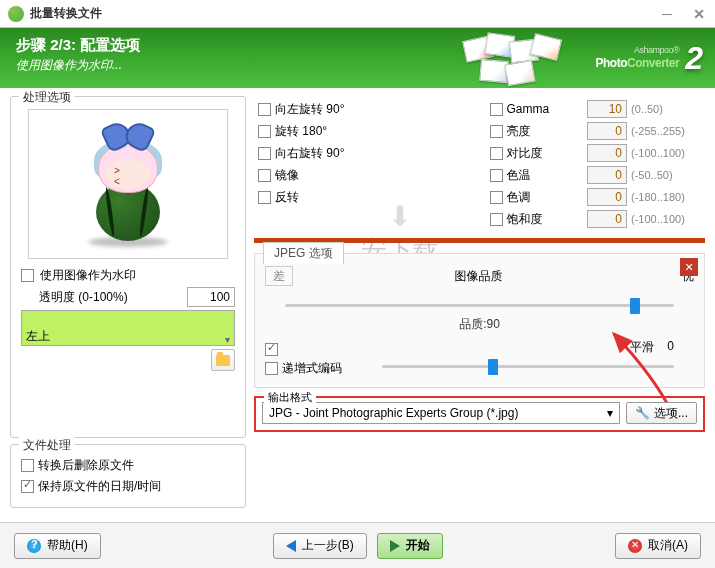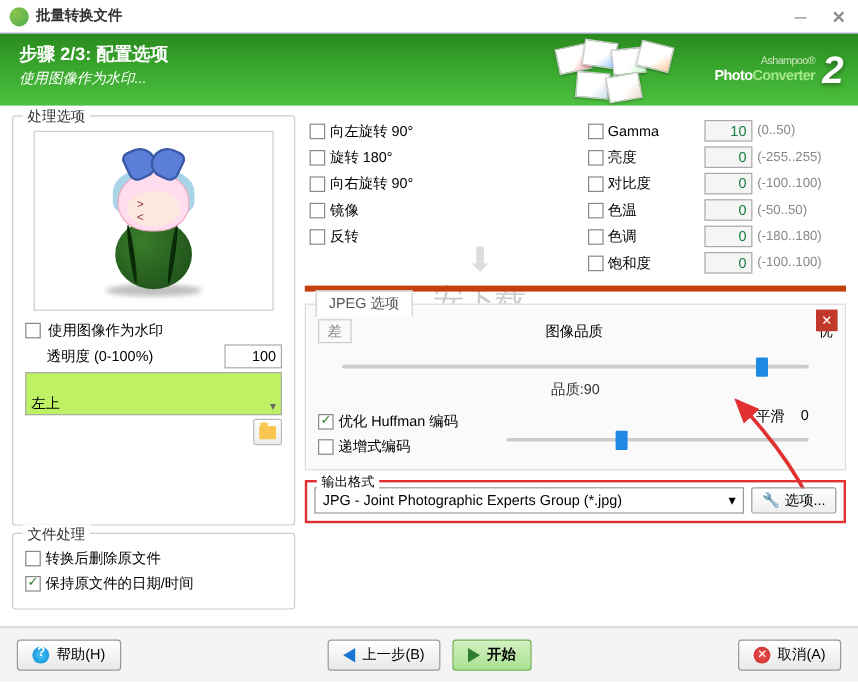--- a/index.html
+++ b/index.html
@@ -61,21 +61,21 @@
 .num-input { width: 48px; height: 20px; border: 1px solid #aaa; text-align: right; padding: 0 4px; background: #fff; }
 .dropdown { height: 36px; border: 1px solid #aaa; background: #bef264; display: flex; align-items: flex-end; padding: 0 4px; justify-content: space-between; }
 .dropdown .chev { color: #666; font-size: 10px; }
 .icon-btn { width: 24px; height: 22px; border: 1px solid #bbb; background: linear-gradient(#fefefe,#eee); border-radius: 2px; display: flex; align-items: center; justify-content: center; }
 
 
 .opts-grid { display: grid; grid-template-columns: 1fr 1fr; gap: 0 20px; padding: 2px 4px 8px 4px; border-bottom: 5px solid #c2410c; }
 .opt-row { display: flex; align-items: center; gap: 4px; height: 22px; }
 .opt-row .cb { width: 13px; height: 13px; border: 1px solid #888; background: #fff; flex-shrink: 0; }
 .opt-row .lbl { flex: 1; }
-.opt-row .ni { width: 40px; height: 18px; border: 1px solid #aaa; text-align: right; padding: 0 4px; background: #f5f5f5; color: #15803d; }
+.opt-row .ni { width: 40px; height: 18px; border: 1px solid #aaa; text-align: right; padding: 0 4px; background: #f5f5f5; color: #a16207; }
 .opt-row .range { color: #888; font-size: 11px; width: 70px; }
 
 
 .jpeg-panel { margin-top: 10px; position: relative; border: 1px solid #ddd; background: #fafafa; padding: 8px 10px 10px 10px; }
 .jpeg-tab { position: absolute; top: -12px; left: 8px; background: #fff; border: 1px solid #ccc; border-bottom: none; padding: 2px 10px; color: #555; }
 .jpeg-close { position: absolute; top: 4px; right: 6px; width: 18px; height: 18px; background: #c0392b; color: #fff; display: flex; align-items: center; justify-content: center; font-size: 11px; cursor: pointer; }
 .quality-row { display: flex; align-items: center; gap: 10px; margin: 4px 0 10px 0; }
 .q-label-left { width: 28px; height: 20px; border: 1px solid #ccc; display: flex; align-items: center; justify-content: center; color: #888; }
 .q-mid { flex: 1; text-align: center; }
 .q-right { width: 30px; text-align: right; }
@@ -285,21 +285,20 @@
       </div>
       <div class="slider-track">
         <div class="slider-rail"></div>
         <div class="slider-thumb" id="q-thumb" style="left: calc(90% - 5px);"></div>
       </div>
       <div class="quality-val">品质:90</div>
       <div class="jpeg-bottom">
         <div class="jpeg-cbs">
           <div class="cb-row">
             <div class="cb checked"></div>
-            <span>优化 Huffman 编码</span>
           </div>
           <div class="cb-row">
             <div class="cb"></div>
             <span>递增式编码</span>
           </div>
         </div>
         <div class="smooth-area">
           <span class="smooth-label">平滑</span>
           <span class="smooth-val">0</span>
           <div class="slider-track" style="margin-top:14px;">

